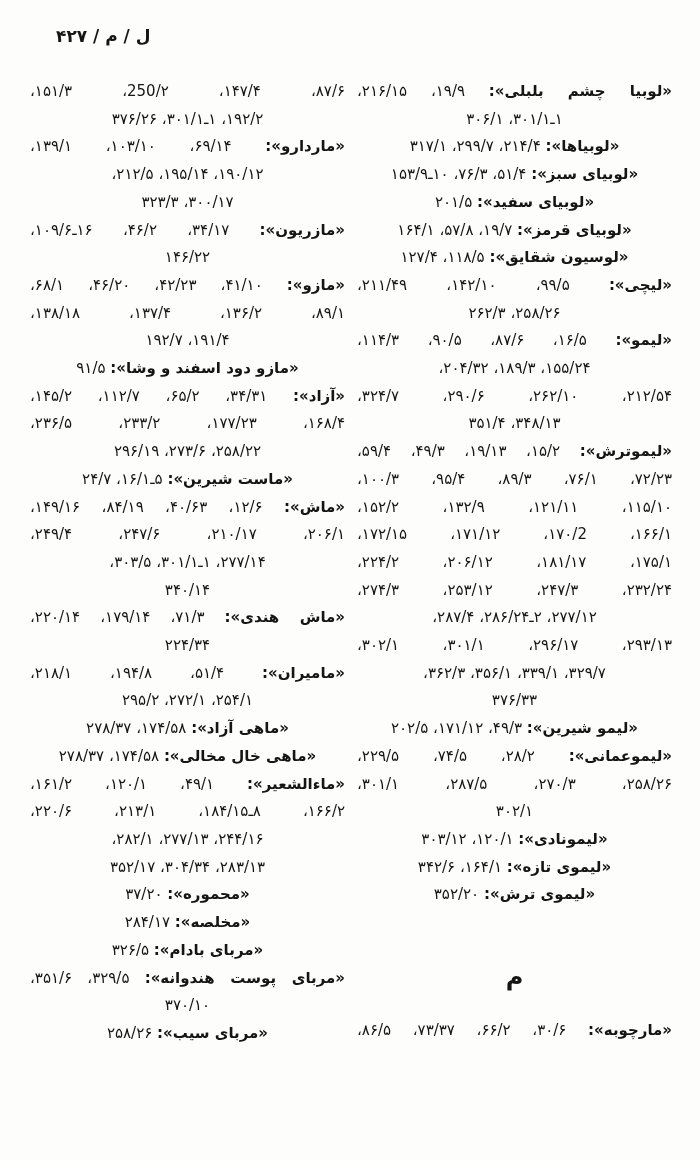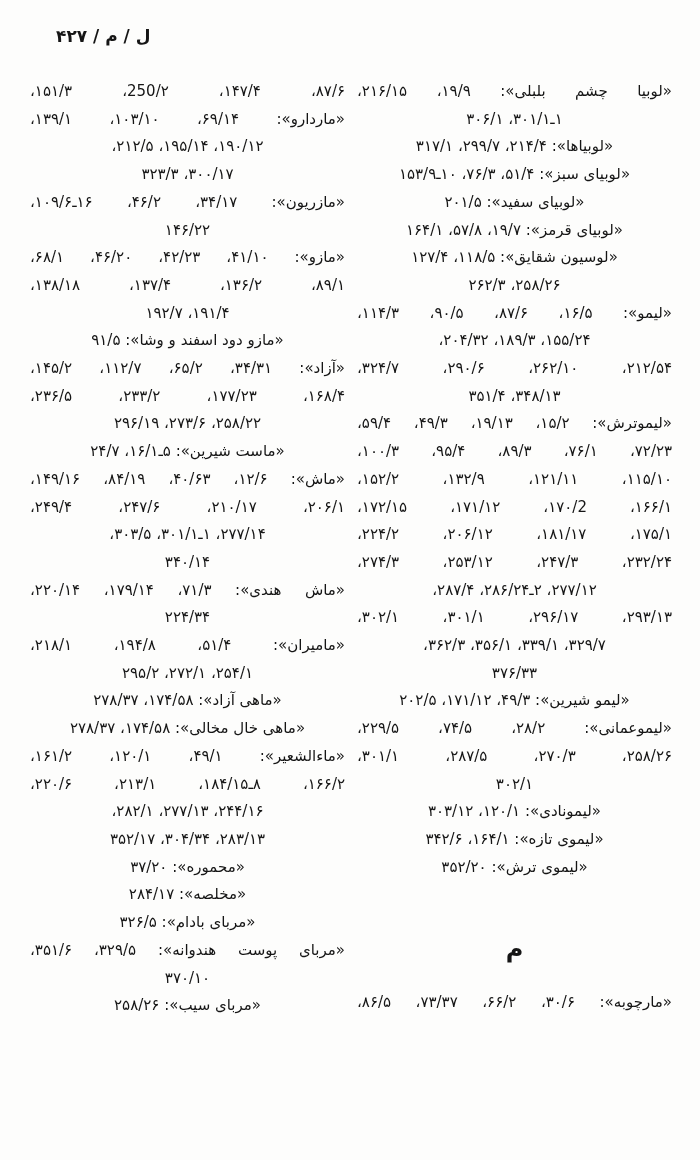--- a/index.html
+++ b/index.html
@@ -29,21 +29,21 @@
   .col {
     width: 315px;
     direction: rtl;
   }
   .ln {
     font-size: 15px;
     line-height: 27.7px;
     white-space: normal;
     direction: rtl;
   }
-  .ln b { font-weight: normal; }
+  .ln b { font-weight: bold; }
   .ln.j { text-align: justify; text-align-last: justify; }
   .ln.c { text-align: center; }
   .ln.r { text-align: center; }
   .section-letter {
     font-size: 24px;
     font-weight: bold;
     text-align: center;
     line-height: 32px;
     margin: 52px 0 24px 0;
   }
@@ -55,20 +55,21 @@
 
 <div class="columns">
   <div class="col" id="col-right">
       <div class="ln j"><b>«لوبیا چشم بلبلی»:</b> ۱۹/۹، ۲۱۶/۱۵،</div>
       <div class="ln c">۱ـ۳۰۱/۱، ۳۰۶/۱</div>
       <div class="ln r"><b>«لوبیاها»:</b> ۲۱۴/۴، ۲۹۹/۷، ۳۱۷/۱</div>
       <div class="ln r"><b>«لوبیای سبز»:</b> ۵۱/۴، ۷۶/۳، ۱۰ـ۱۵۳/۹</div>
       <div class="ln r"><b>«لوبیای سفید»:</b> ۲۰۱/۵</div>
       <div class="ln r"><b>«لوبیای قرمز»:</b> ۱۹/۷، ۵۷/۸، ۱۶۴/۱</div>
       <div class="ln r"><b>«لوسیون شقایق»:</b> ۱۱۸/۵، ۱۲۷/۴</div>
+      <div class="ln j"><b>«لیچی»:</b> ۹۹/۵، ۱۴۲/۱۰، ۲۱۱/۴۹،</div>
       <div class="ln c">۲۵۸/۲۶، ۲۶۲/۳</div>
       <div class="ln j"><b>«لیمو»:</b> ۱۶/۵، ۸۷/۶، ۹۰/۵، ۱۱۴/۳،</div>
       <div class="ln c">۱۵۵/۲۴، ۱۸۹/۳، ۲۰۴/۳۲،</div>
       <div class="ln j">۲۱۲/۵۴، ۲۶۲/۱۰، ۲۹۰/۶، ۳۲۴/۷،</div>
       <div class="ln c">۳۴۸/۱۳، ۳۵۱/۴</div>
       <div class="ln j"><b>«لیموترش»:</b> ۱۵/۲، ۱۹/۱۳، ۴۹/۳، ۵۹/۴،</div>
       <div class="ln j">۷۲/۲۳، ۷۶/۱، ۸۹/۳، ۹۵/۴، ۱۰۰/۳،</div>
       <div class="ln j">۱۱۵/۱۰، ۱۲۱/۱۱، ۱۳۲/۹، ۱۵۲/۲،</div>
       <div class="ln j">۱۶۶/۱، ۱۷۰/2، ۱۷۱/۱۲، ۱۷۲/۱۵،</div>
       <div class="ln j">۱۷۵/۱، ۱۸۱/۱۷، ۲۰۶/۱۲، ۲۲۴/۲،</div>
@@ -82,20 +83,21 @@
       <div class="ln j">۲۵۸/۲۶، ۲۷۰/۳، ۲۸۷/۵، ۳۰۱/۱،</div>
       <div class="ln c">۳۰۲/۱</div>
       <div class="ln r"><b>«لیمونادی»:</b> ۱۲۰/۱، ۳۰۳/۱۲</div>
       <div class="ln r"><b>«لیموی تازه»:</b> ۱۶۴/۱، ۳۴۲/۶</div>
       <div class="ln r"><b>«لیموی ترش»:</b> ۳۵۲/۲۰</div>
       <div class="section-letter">م</div>
       <div class="ln j"><b>«مارچوبه»:</b> ۳۰/۶، ۶۶/۲، ۷۳/۳۷، ۸۶/۵،</div>
     </div>
   <div class="col" id="col-left">
       <div class="ln j">۸۷/۶، ۱۴۷/۴، 250/۲، ۱۵۱/۳،</div>
+      <div class="ln c">۱۹۲/۲، ۱ـ۳۰۱/۱، ۳۷۶/۲۶</div>
       <div class="ln j"><b>«ماردارو»:</b> ۶۹/۱۴، ۱۰۳/۱۰، ۱۳۹/۱،</div>
       <div class="ln c">۱۹۰/۱۲، ۱۹۵/۱۴، ۲۱۲/۵،</div>
       <div class="ln c">۳۰۰/۱۷، ۳۲۳/۳</div>
       <div class="ln j"><b>«مازریون»:</b> ۳۴/۱۷، ۴۶/۲، ۱۶ـ۱۰۹/۶،</div>
       <div class="ln c">۱۴۶/۲۲</div>
       <div class="ln j"><b>«مازو»:</b> ۴۱/۱۰، ۴۲/۲۳، ۴۶/۲۰، ۶۸/۱،</div>
       <div class="ln j">۸۹/۱، ۱۳۶/۲، ۱۳۷/۴، ۱۳۸/۱۸،</div>
       <div class="ln c">۱۹۱/۴، ۱۹۲/۷</div>
       <div class="ln r"><b>«مازو دود اسفند و وشا»:</b> ۹۱/۵</div>
       <div class="ln j"><b>«آزاد»:</b> ۳۴/۳۱، ۶۵/۲، ۱۱۲/۷، ۱۴۵/۲،</div>

